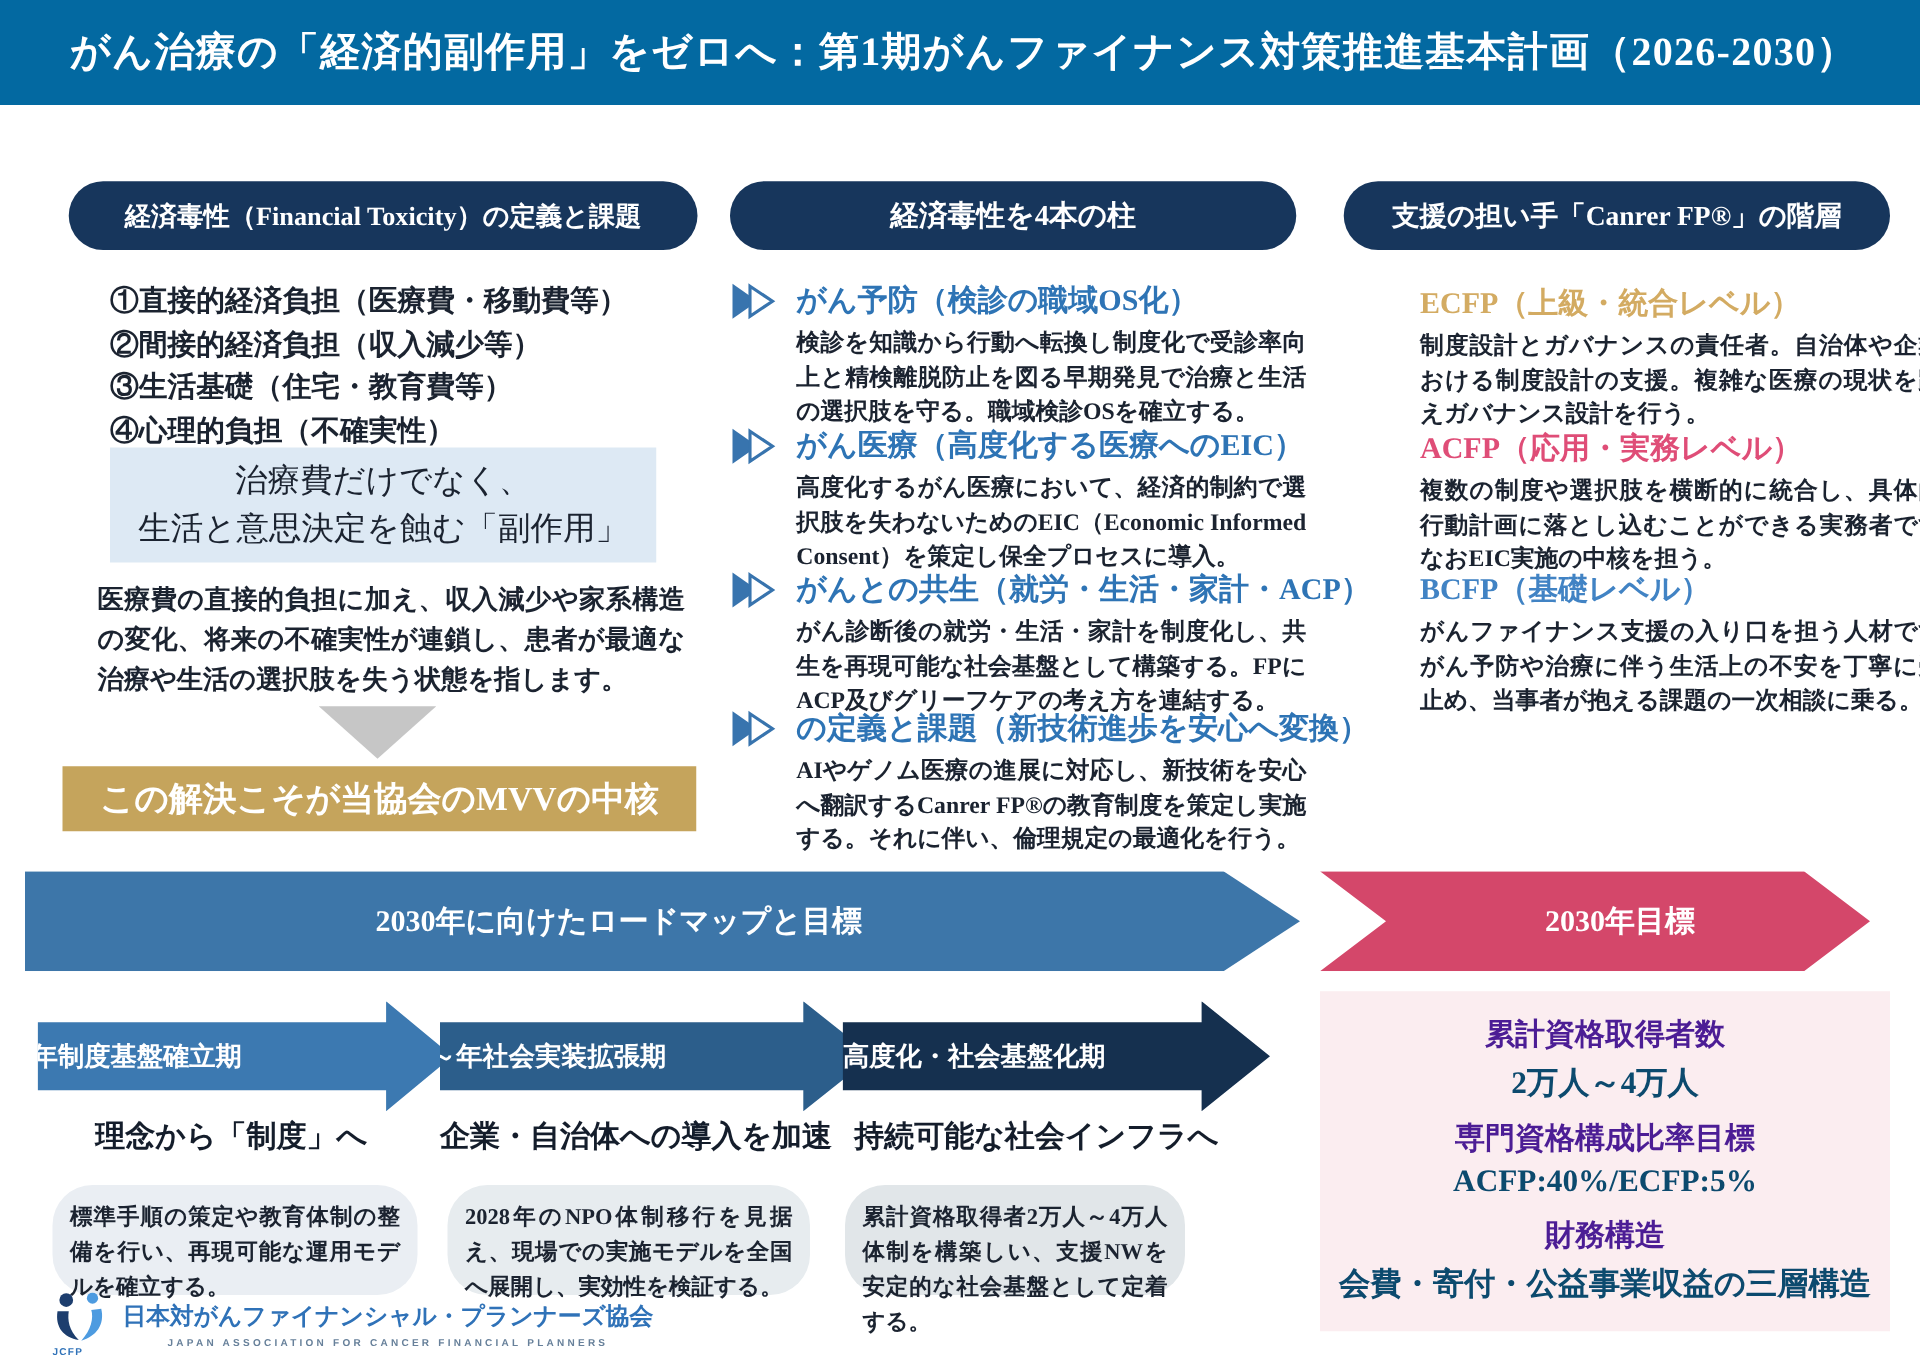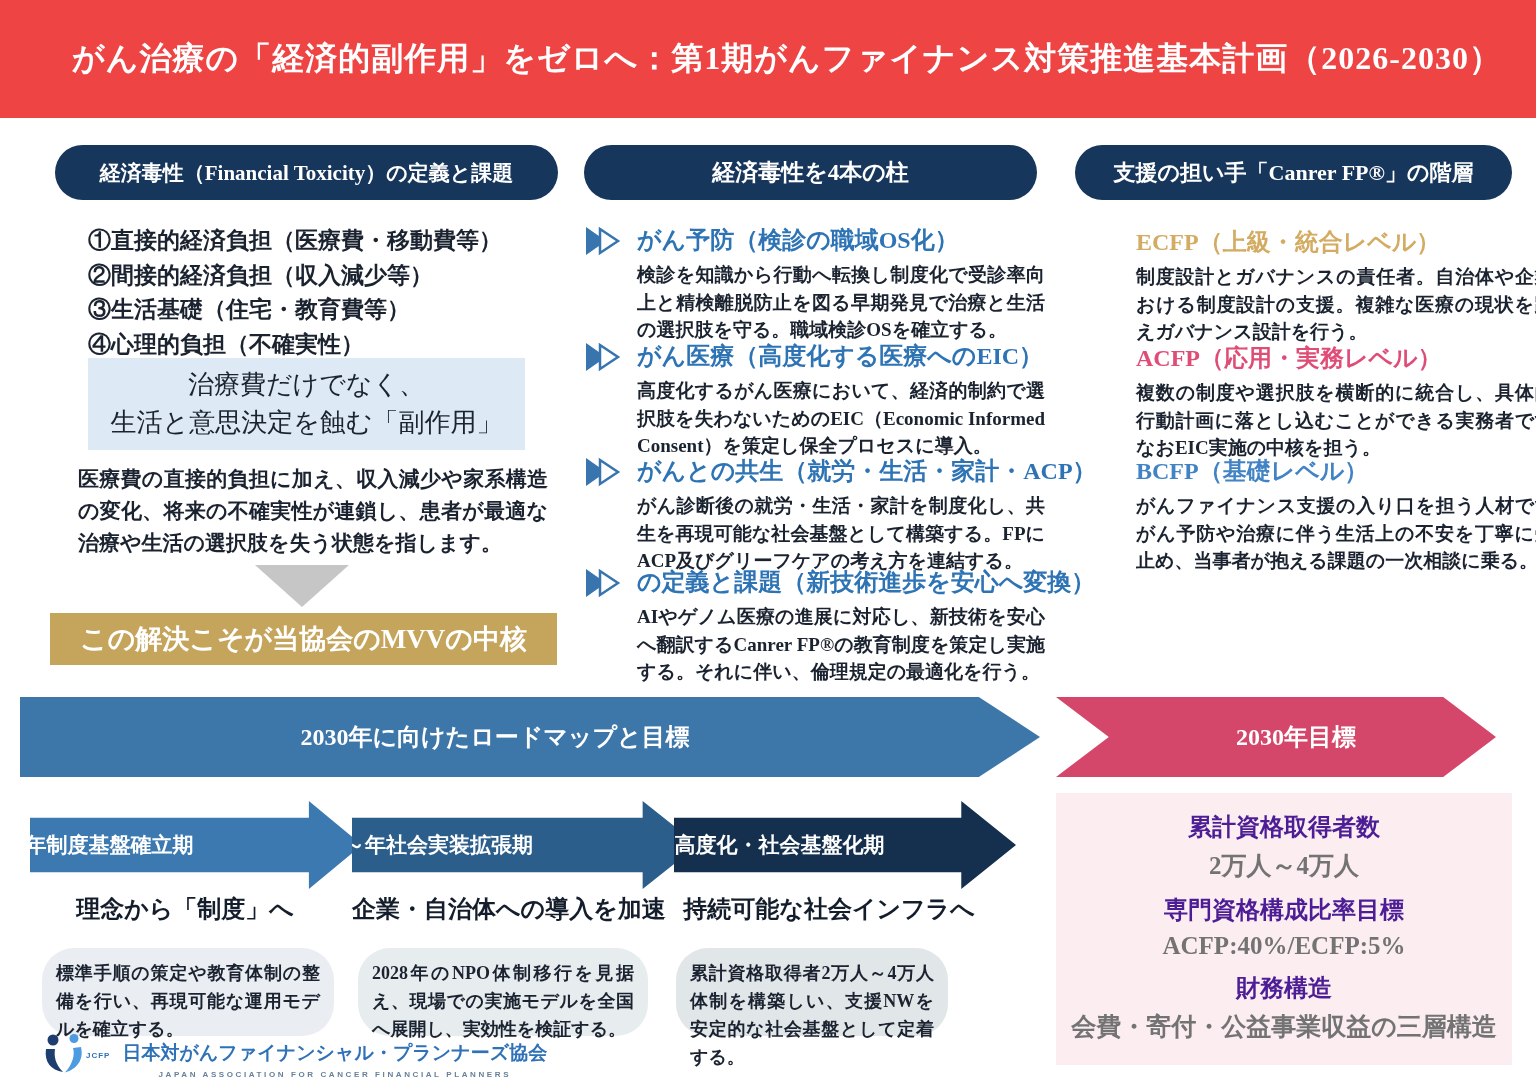--- a/index.html
+++ b/index.html
@@ -5,22 +5,22 @@
   * { margin:0; padding:0; box-sizing:border-box; }
   html,body { background:#ffffff; }
   .page {
     position:relative; width:1536px; height:1086px; overflow:hidden;
     background:#ffffff;
     font-family:"Liberation Serif","DejaVu Serif",serif;
     color:#1b2330;
   }
   
   .titlebar {
-    position:absolute; left:0; top:0; width:1536px; height:118px;
-    background:#ef4444; display:flex; align-items:center; padding:0 40px 0 72px;
+    position:absolute; left:0; top:0; width:1536px; height:84px;
+    background:#0369a1; display:flex; align-items:center; padding:0 40px 0 56px;
   }
   .titlebar h1 { color:#ffffff; font-size:32px; font-weight:bold; letter-spacing:1px; white-space:nowrap; }
   
   .pill {
     position:absolute; top:145px; height:55px; background:#17365c; border-radius:30px;
     display:flex; align-items:center; justify-content:center;
     color:#ffffff; font-weight:bold;
   }
   .pill-left  { left:55px;  width:503px; font-size:21px; }
   .pill-mid   { left:584px; width:453px; font-size:23px; }
@@ -87,25 +87,25 @@
   }
   .stage-b1 { left:42px;  width:292px; background:#eaeef3; }
   .stage-b2 { left:358px; width:290px; background:#e7ecef; }
   .stage-b3 { left:676px; width:272px; background:#e1e6e9; }
   
   .goals-box {
     position:absolute; left:1056px; top:793px; width:456px; height:272px;
     background:#fbedf0; text-align:center; padding-top:18px;
   }
   .goal-h { font-size:24px; font-weight:bold; color:#4c1d95; margin-top:12px; }
-  .goal-v { font-size:25px; font-weight:bold; color:#737373; margin-top:6px; }
+  .goal-v { font-size:25px; font-weight:bold; color:#0c4a6e; margin-top:6px; }
   .goal-h:first-child { margin-top:0; }
   
   .footer { position:absolute; left:42px; top:1034px; display:flex; align-items:flex-start; }
-  .logo-wrap { display:flex; flex-direction:row; align-items:center; margin-right:12px; }
+  .logo-wrap { display:flex; flex-direction:column; margin-right:12px; }
   .logo-jcfp { font-family:"Liberation Sans","DejaVu Sans",sans-serif; font-size:8px; font-weight:bold; color:#2f72b8; letter-spacing:1px; margin-top:-2px; }
   .org-names { padding-top:6px; }
   .org-jp { font-family:"Liberation Sans","DejaVu Sans",sans-serif; font-size:19px; font-weight:bold; color:#2f72b8; white-space:nowrap; }
   .org-en { font-family:"Liberation Sans","DejaVu Sans",sans-serif; font-size:8px; font-weight:bold; color:#67809a; letter-spacing:2.6px; margin-top:4px; text-align:center; white-space:nowrap; }
 </style>
 </head>
 <body>
 
 <div class="page">
 

